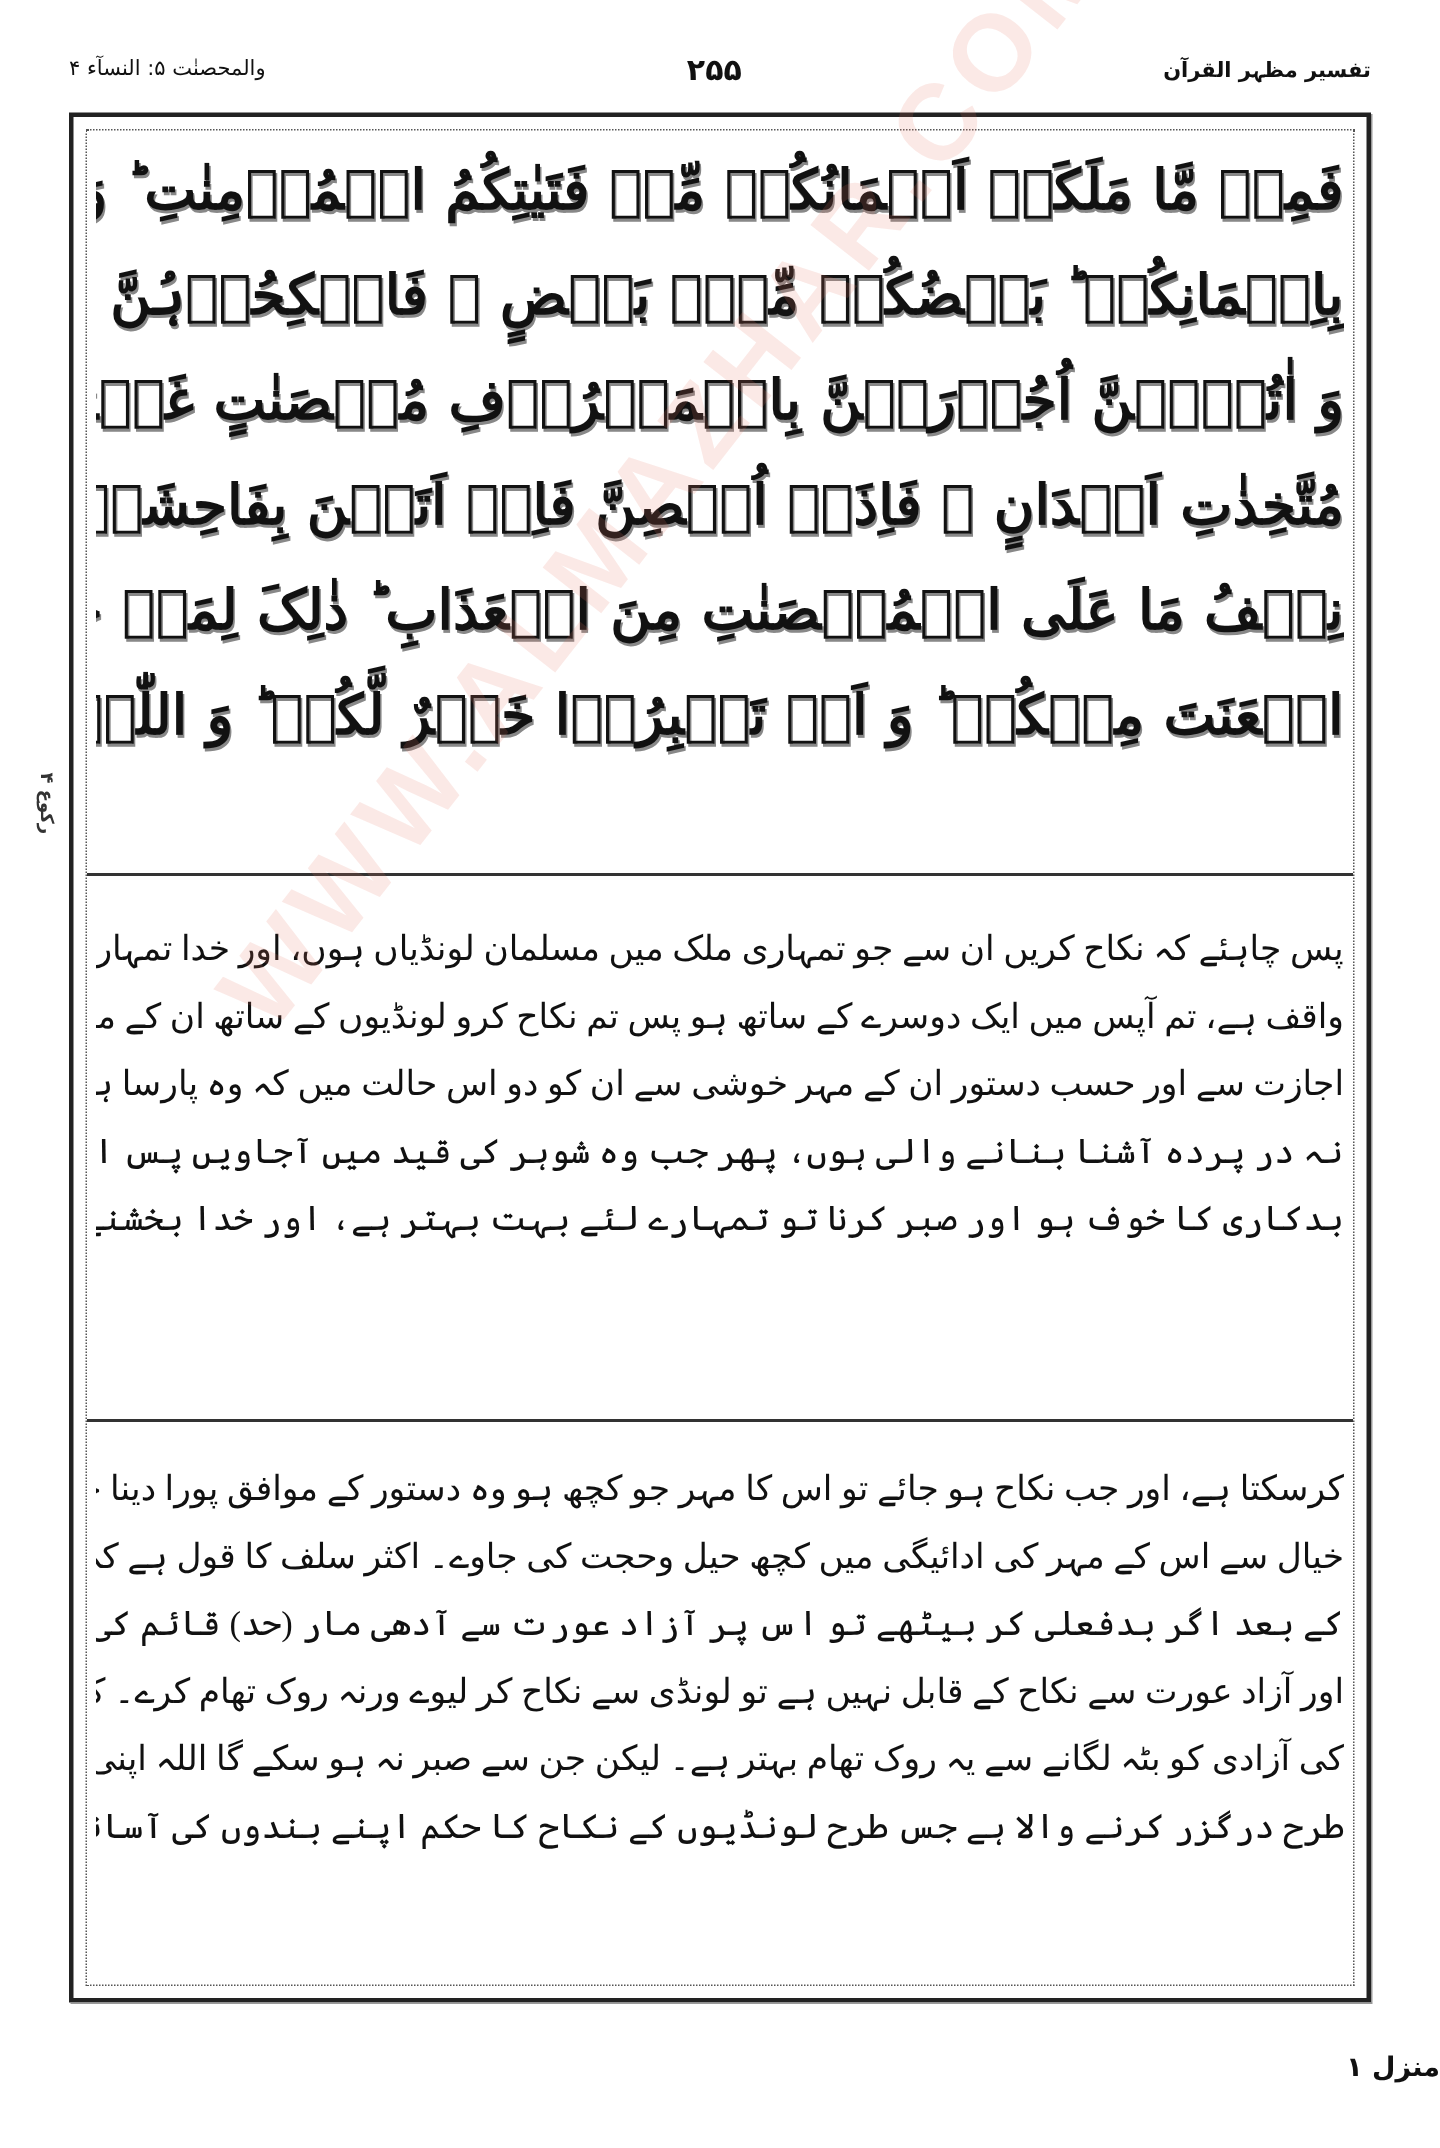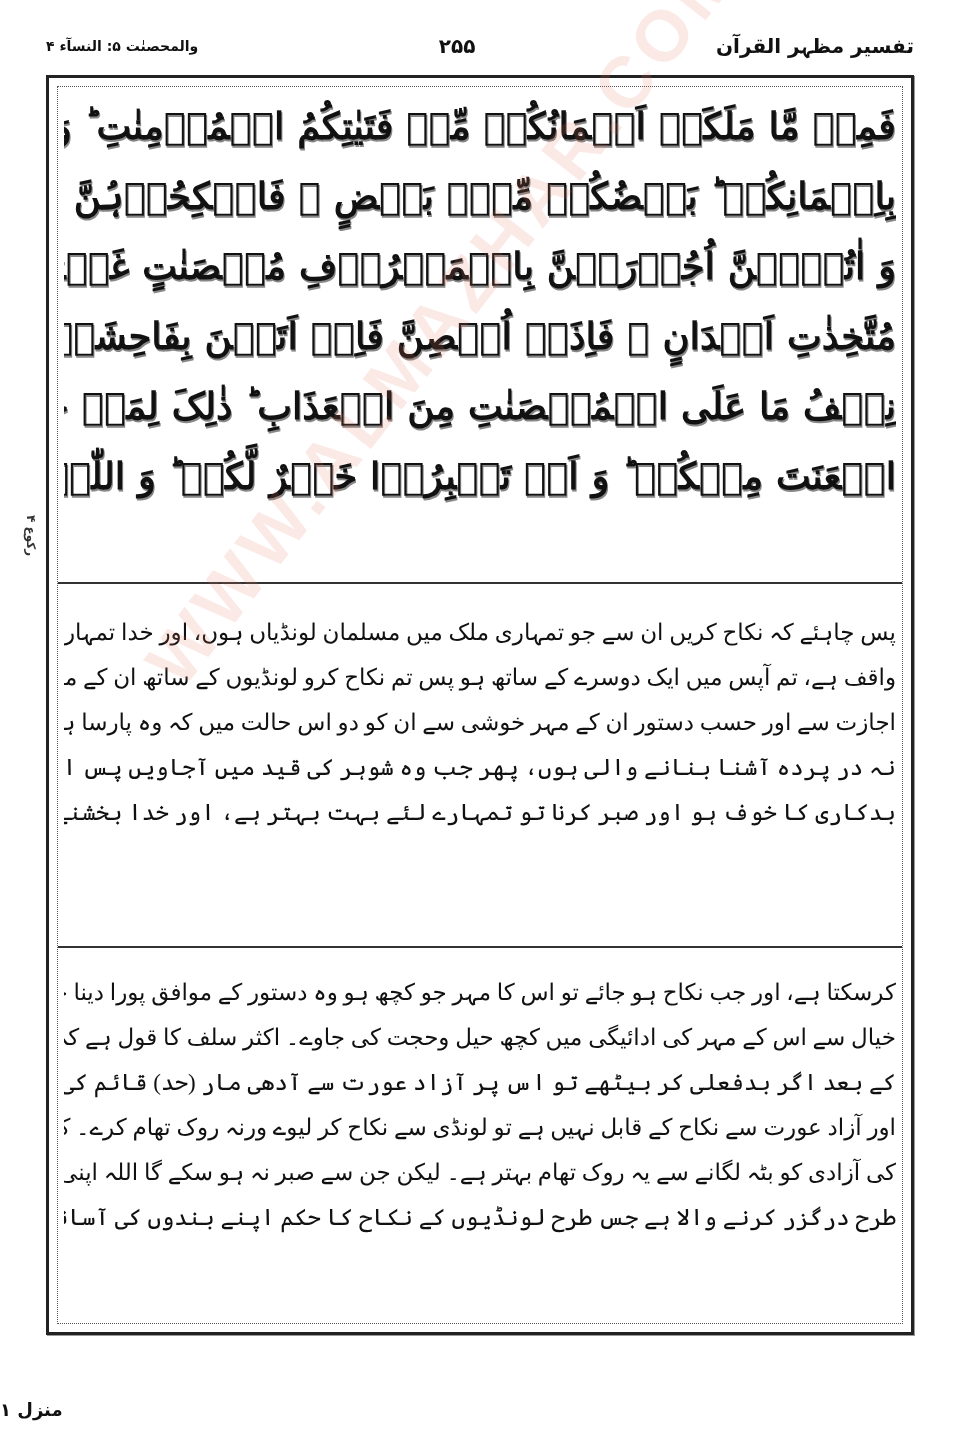--- a/index.html
+++ b/index.html
@@ -4,23 +4,23 @@
   <style>
     * { box-sizing: border-box; margin: 0; padding: 0; }
     html, body { width: 960px; height: 1432px; background: #ffffff; overflow: hidden; }
     body { position: relative; font-family: "DejaVu Sans", sans-serif; color: #111; }
 
     .page-header {
       position: absolute; left: 46px; right: 46px; top: 28px; height: 36px;
       display: flex; align-items: center; justify-content: space-between;
       direction: ltr;
     }
-    .hdr-left { font-size: 14px; font-weight: bold; direction: rtl; }
+    .hdr-left { font-size: 14px; font-weight: normal; direction: rtl; }
     .hdr-center { font-size: 20px; font-weight: bold; direction: rtl; letter-spacing: 1px; }
-    .hdr-right { font-size: 20px; font-weight: bold; direction: rtl; }
+    .hdr-right { font-size: 14px; font-weight: bold; direction: rtl; }
 
     .frame-outer {
       position: absolute; left: 46px; top: 75px; width: 868px; height: 1260px;
       border: 3px solid #222;
       box-shadow: 1px 1px 0 #999;
     }
     .frame-inner {
       position: absolute; left: 8px; top: 8px; right: 8px; bottom: 8px;
       border: 1.5px dotted #555;
     }
@@ -53,22 +53,22 @@
       line-height: 45px; height: 45px; white-space: nowrap; overflow: hidden;
     }
     .urdu-line.last { text-align-last: right; }
 
     .side-margin {
       position: absolute; left: 16px; top: 515px; width: 22px;
       writing-mode: vertical-rl; font-size: 12px; font-weight: bold; color: #333;
     }
 
     .footer {
-      position: absolute; left: 0; right: 0; top: 1368px; text-align: left;
-      font-size: 18px; font-weight: bold; direction: rtl; margin-top: 31px;
+      position: absolute; left: 0; right: 0; top: 1368px; text-align: right;
+      font-size: 18px; font-weight: bold; direction: rtl;
     }
 
     .watermark {
       position: absolute; left: 130px; top: 650px; width: 900px;
       transform: rotate(-52deg); transform-origin: left top;
       font-family: "Liberation Sans", sans-serif; font-weight: bold;
       font-size: 72px; letter-spacing: 6px;
       color: rgba(230, 120, 100, 0.16);
       pointer-events: none; white-space: nowrap;
     }

